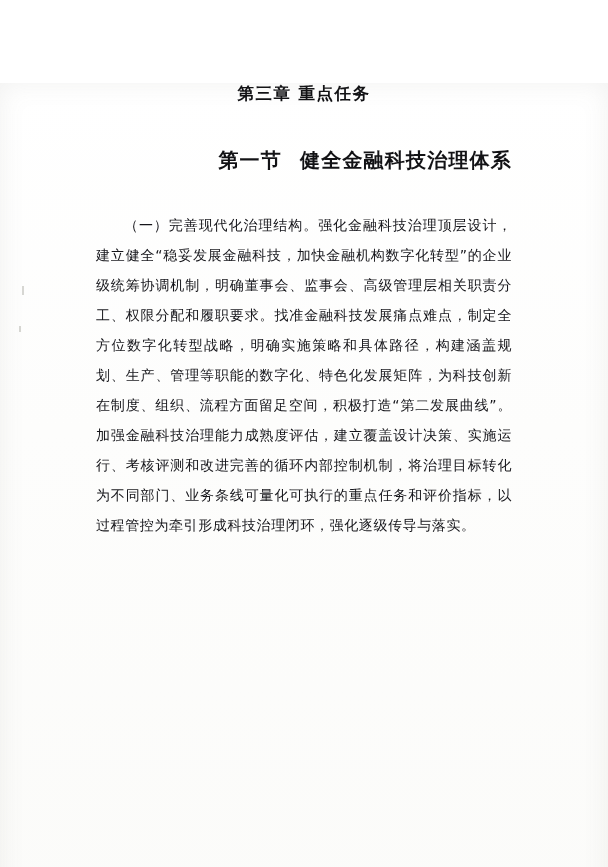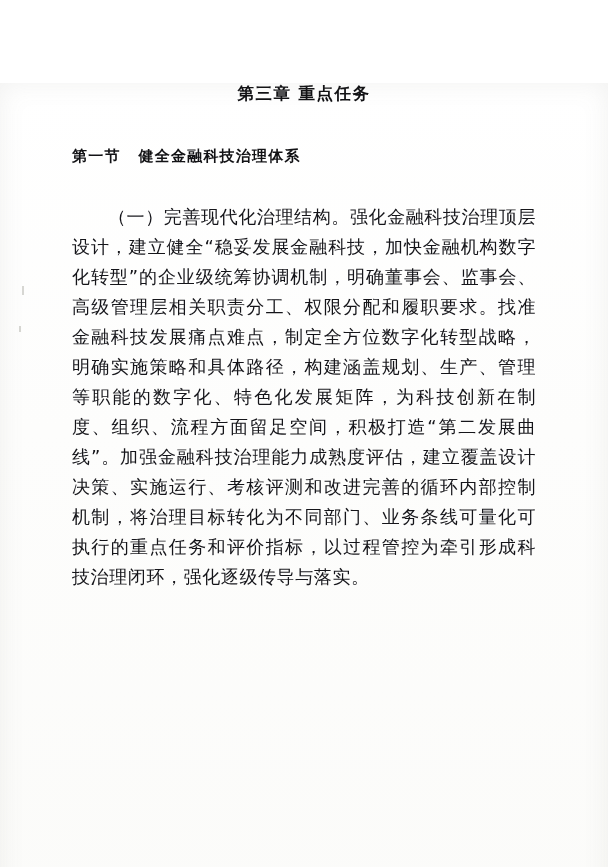--- a/index.html
+++ b/index.html
@@ -27,46 +27,46 @@
   .page::before {
     content: "";
     position: absolute;
     inset: 0;
     background: linear-gradient(180deg, #ffffff 0%, #fdfdfc 40%, #fbfbf9 100%);
     pointer-events: none;
   }
   .content {
     position: relative;
     z-index: 2;
-    padding: 0 72px;
+    padding: 0 96px;
   }
   .chapter-title {
     text-align: center;
     font-family: "DejaVu Sans", sans-serif;
     font-weight: bold;
     font-size: 16.5px;
     letter-spacing: 1.5px;
     margin-top: 83px;
     color: #111114;
   }
   .section-title {
-    text-align: left;
+    text-align: right;
     font-family: "DejaVu Sans", sans-serif;
     font-weight: bold;
-    font-size: 15px;
+    font-size: 20px;
     letter-spacing: 1.2px;
     margin-top: 42px;
     color: #121215;
   }
   .section-title .sec-no {
     margin-right: 18px;
   }
   .body-text {
     margin-top: 36px;
-    font-size: 18px;
+    font-size: 14px;
     line-height: 30px;
     text-align: justify;
     text-justify: inter-character;
     letter-spacing: 0.6px;
     color: #15151a;
   }
   .body-text p {
     margin: 0;
     text-indent: 2em;
   }

